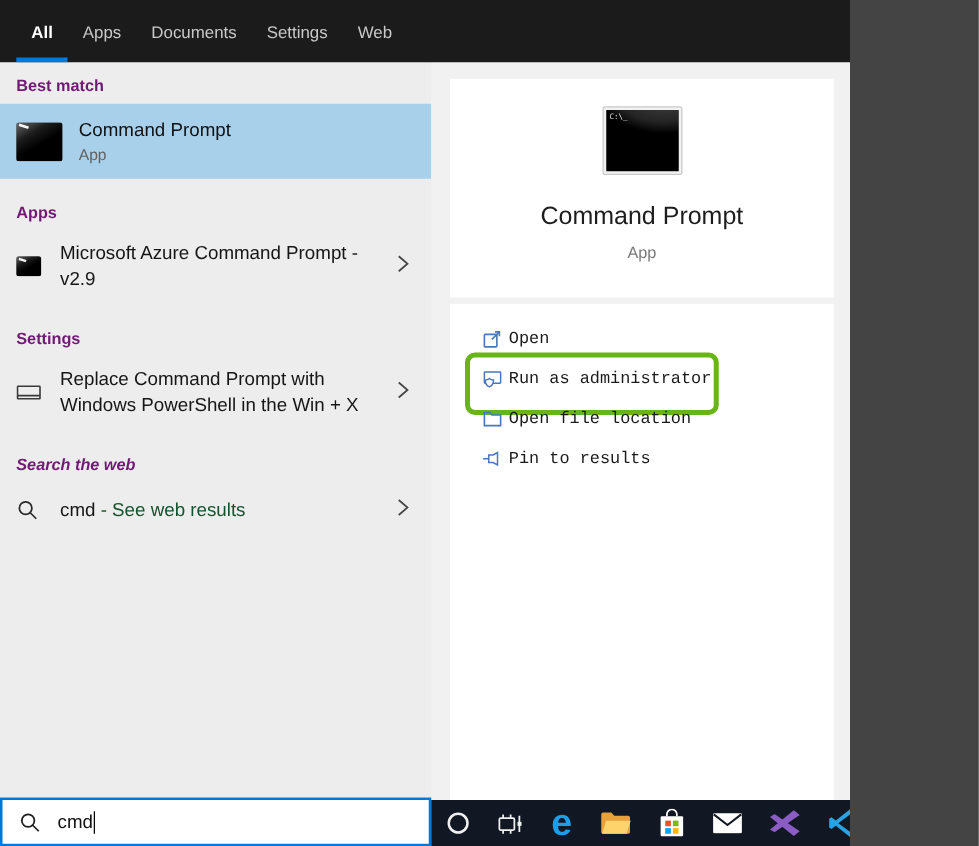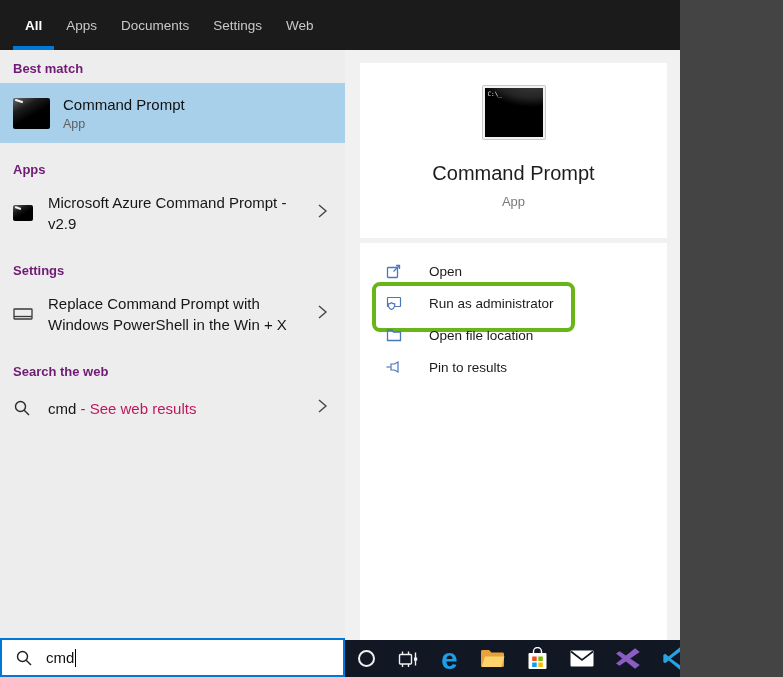--- a/index.html
+++ b/index.html
@@ -32,37 +32,37 @@
 
   .result-row { display:flex; align-items:center; padding:8px 16px 8px 13px; min-height:44px; cursor:pointer; }
   .result-row .r-icon { flex:0 0 22px; margin-right:13px; display:flex; align-items:center; }
   .small-term { width:20px; height:16px; }
   .small-term::before { width:6px; height:2px; top:2px; left:2px; }
   .r-label { flex:1; font-size:15px; line-height:21px; color:#161616; max-width:248px; }
   .chev { flex:0 0 12px; margin-left:auto; }
 
   .web-row .r-label { max-width:260px; }
   .web-query { color:#161616; }
-  .web-suffix { color:#be185d; }
+  .web-suffix { color:#14532d; }
 
   
   .right-panel { position:absolute; left:345px; top:50px; right:0; bottom:37px; background:#f1f1f1;
                  display:flex; flex-direction:column; }
   .card { background:#fff; margin:0 13px 0 15px; }
   .card.head { margin-top:13px; height:175px; display:flex; flex-direction:column; align-items:center; }
   .card.actions { margin-top:5px; flex:1; padding-top:12px; }
   .big-term { width:62px; height:53px; margin-top:23px; position:relative; background:#000; border:2px solid #f2f2f2;
               box-shadow:0 0 0 1px #c9c9c9; border-radius:1px;
               background-image:radial-gradient(150% 110% at 80% -30%, #4a4a4a 0%, #242424 45%, #000 62%); }
   .big-term .tt { position:absolute; top:2px; left:3px; font-family:"DejaVu Sans Mono",monospace;
                   font-size:6px; color:#e8e8e8; letter-spacing:0; }
   .prev-title { margin-top:23px; font-size:20px; color:#1d1d1d; }
   .prev-sub { margin-top:9px; font-size:13px; color:#7a7a7a; }
 
-  .action { position:relative; display:flex; align-items:center; height:32px; padding-left:26px; gap:27px; cursor:pointer; }
+  .action { position:relative; display:flex; align-items:center; height:32px; padding-left:26px; gap:5px; cursor:pointer;font-family:Liberation Mono, monospace; }
   .action .a-label { font-size:13.5px; color:#1b1b1b; }
   .action.highlighted::before { content:""; position:absolute; left:12px; top:-5px; width:195px; height:42px;
                                 border:4px solid #67b518; border-radius:8px; pointer-events:none; }
 
   
   .searchbox { position:absolute; left:0; bottom:0; width:345px; height:39px; background:#fff;
                border:2px solid #0078d7; display:flex; align-items:center; padding-left:13px; gap:13px; }
   .search-text { font-size:15px; color:#111; display:flex; align-items:center; }
   .caret-bar { width:1px; height:18px; background:#000; margin-left:1px; }
 
@@ -145,21 +145,21 @@
         </svg>
       </span>
       <span class="r-label">Replace Command Prompt with Windows PowerShell in the Win + X</span>
       <span class="chev">
         <svg width="11" height="18" viewBox="0 0 11 18" fill="none" stroke="#454545" stroke-width="1.4">
             <polyline points="2,3 9,9 2,15"></polyline>
           </svg>
       </span>
     </div>
 
-    <div class="section-label" style="margin-top:10px;">Search the web</div>
+    <div class="section-label" style="margin-top:10px;font-style:italic;">Search the web</div>
 
     <div class="result-row web-row">
       <span class="r-icon">
         <svg width="18" height="18" viewBox="0 0 18 18" fill="none" stroke="#2a2a2a" stroke-width="1.4">
           <circle cx="7.5" cy="7.5" r="5"></circle>
             <line x1="11.2" y1="11.2" x2="16" y2="16"></line>
         </svg>
       </span>
       <span class="r-label">
         <span class="web-query">cmd</span>

